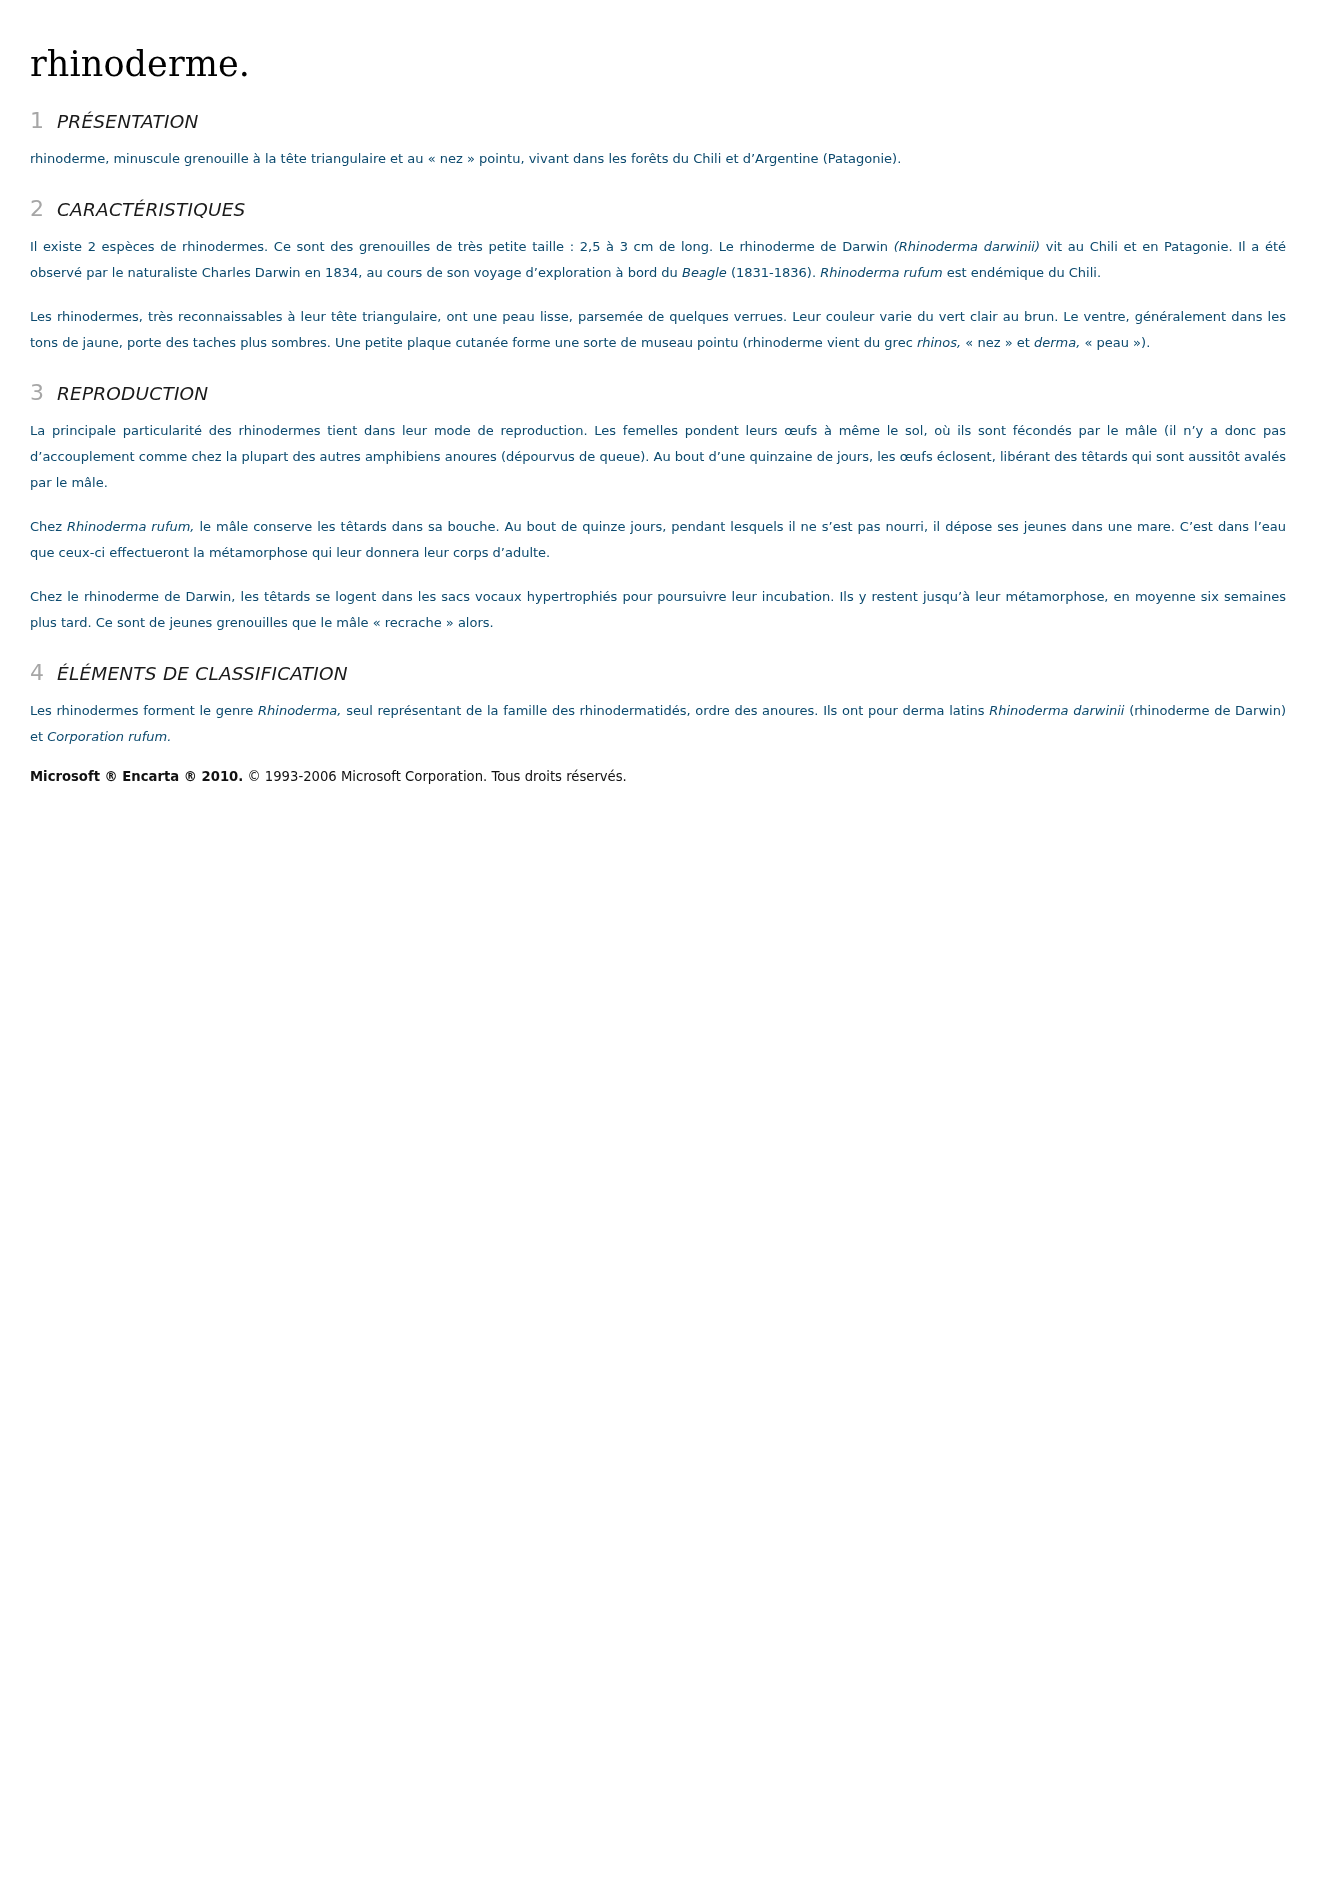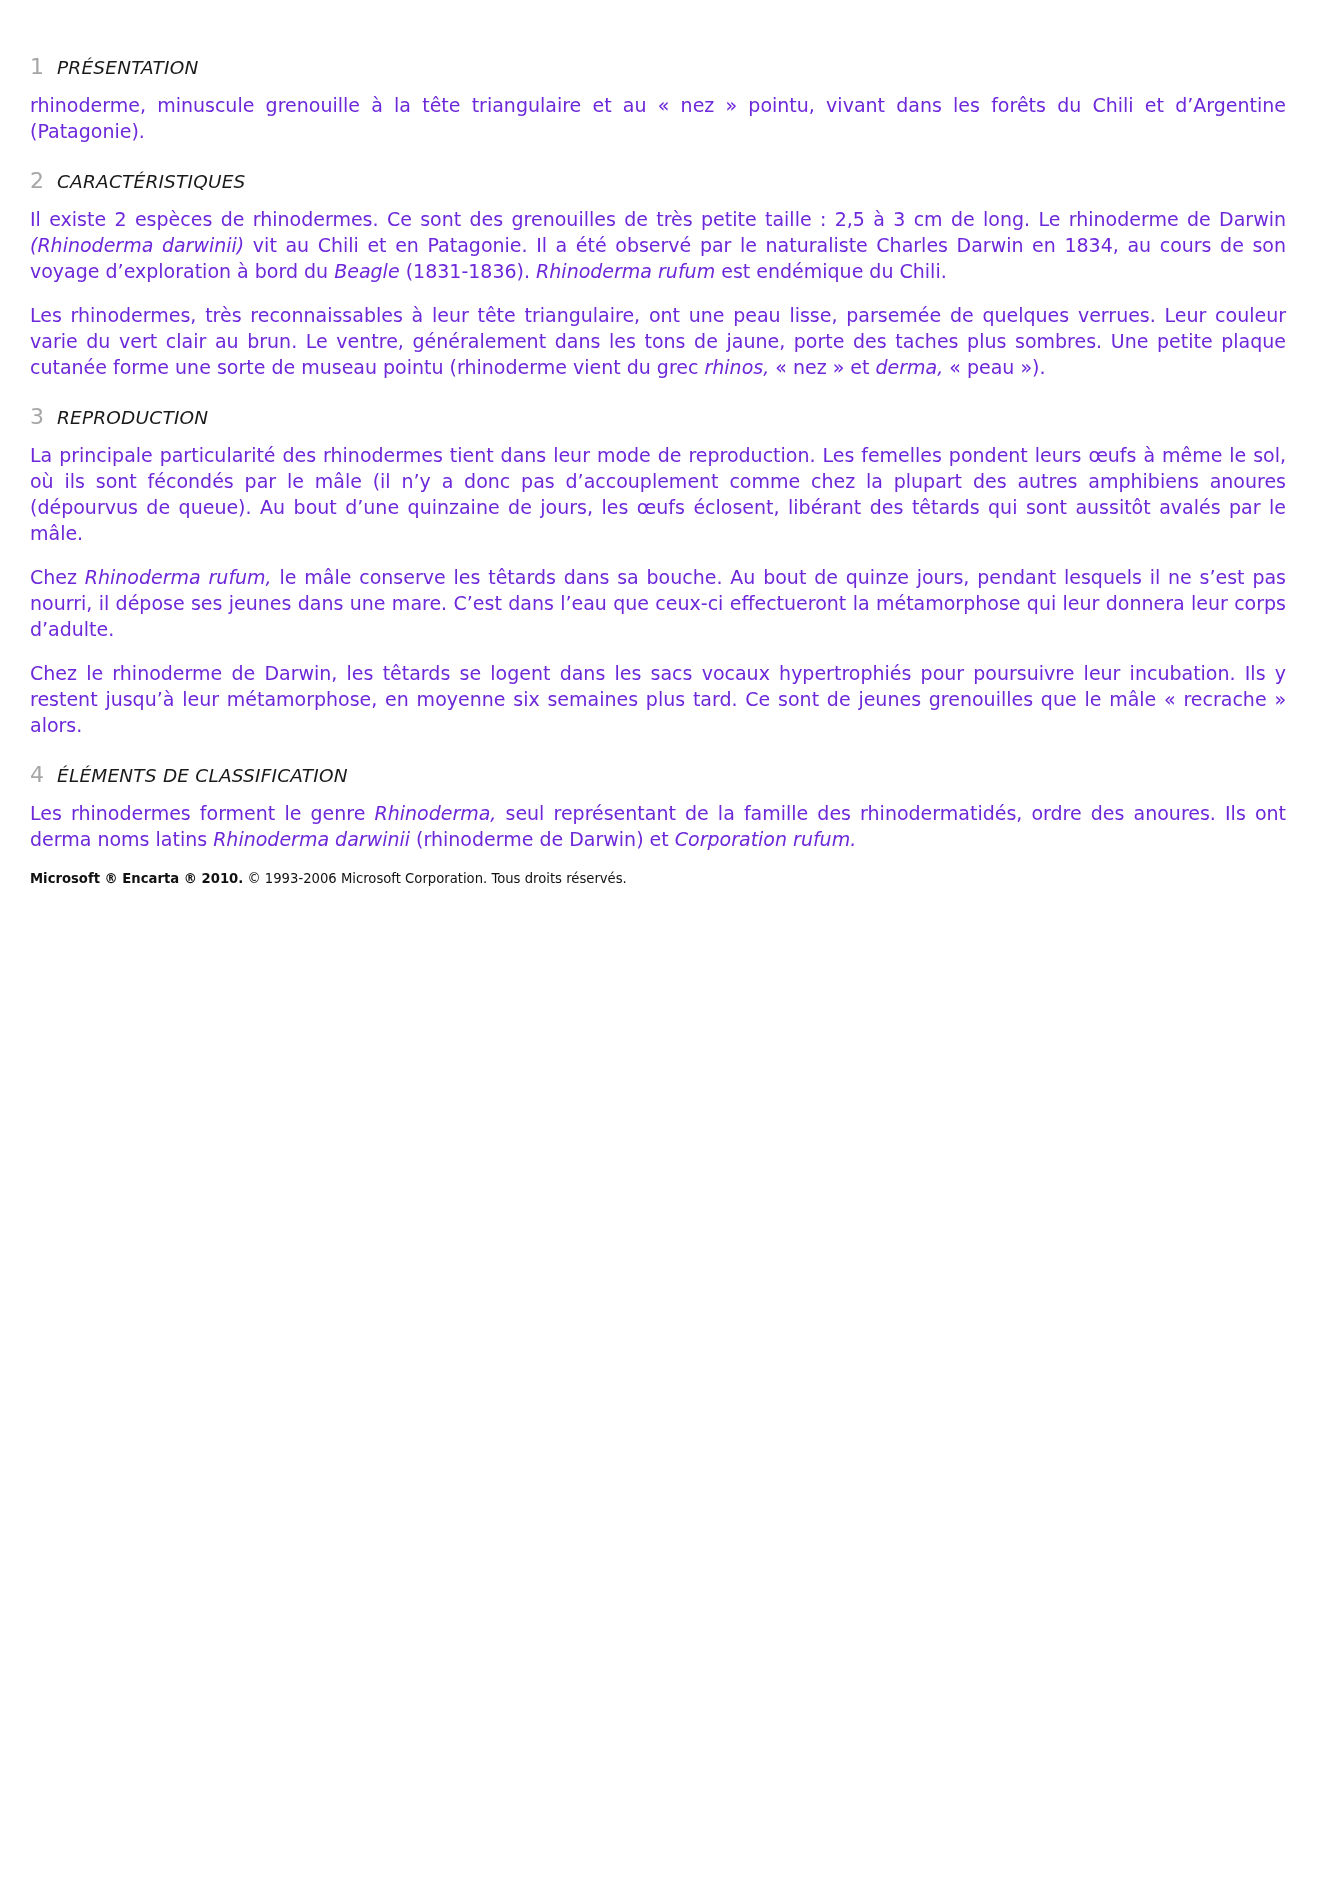--- a/index.html
+++ b/index.html
@@ -47,23 +47,23 @@
     font-family: "DejaVu Sans", sans-serif;
     font-size: 18.5px;
     font-weight: 400;
     color: #1a1a1a;
     line-height: 1;
     letter-spacing: 0.2px;
     font-style: italic;
   }
   p.body {
     font-family: "DejaVu Sans", sans-serif;
-    font-size: 19px;
+    font-size: 13px;
     line-height: 26px;
-    color: #6d28d9;
+    color: #0c4a6e;
     text-align: justify;
     margin: 0 0 18px 0;
     max-width: 1256px;
   }
   p.body:last-child { margin-bottom: 0; }
   .section-block { margin-bottom: 4px; }
   i, .it { font-style: italic; }
   b, .bd { font-weight: 700; }
   .copyright {
     font-family: "DejaVu Sans", sans-serif;
@@ -72,20 +72,21 @@
     color: #111111;
     margin: 14px 0 0 0;
     text-align: left;
   }
 </style>
 </head>
 <body>
 
 <div class="page">
 
+  <h1 class="doc-title">rhinoderme.</h1>
 
   <div id="sections-root">
       <section class="section-block">
         <div class="section-heading">
           <span class="section-num">1</span>
           <span class="section-label">PRÉSENTATION</span>
         </div>
         <p class="body"><span>rhinoderme, minuscule grenouille à la tête triangulaire et au « nez » pointu, vivant dans les forêts du Chili et d’Argentine (Patagonie).</span></p>
       </section>
       <section class="section-block">
@@ -103,19 +104,19 @@
         </div>
         <p class="body"><span>La principale particularité des rhinodermes tient dans leur mode de reproduction. Les femelles pondent leurs œufs à même le sol, où ils sont fécondés par le mâle (il n’y a donc pas d’accouplement comme chez la plupart des autres amphibiens anoures (dépourvus de queue). Au bout d’une quinzaine de jours, les œufs éclosent, libérant des têtards qui sont aussitôt avalés par le mâle.</span></p>
         <p class="body"><span>Chez </span><em class="it">Rhinoderma rufum,</em><span> le mâle conserve les têtards dans sa bouche. Au bout de quinze jours, pendant lesquels il ne s’est pas nourri, il dépose ses jeunes dans une mare. C’est dans l’eau que ceux-ci effectueront la métamorphose qui leur donnera leur corps d’adulte.</span></p>
         <p class="body"><span>Chez le rhinoderme de Darwin, les têtards se logent dans les sacs vocaux hypertrophiés pour poursuivre leur incubation. Ils y restent jusqu’à leur métamorphose, en moyenne six semaines plus tard. Ce sont de jeunes grenouilles que le mâle « recrache » alors.</span></p>
       </section>
       <section class="section-block">
         <div class="section-heading">
           <span class="section-num">4</span>
           <span class="section-label">ÉLÉMENTS DE CLASSIFICATION</span>
         </div>
-        <p class="body"><span>Les rhinodermes forment le genre </span><em class="it">Rhinoderma,</em><span> seul représentant de la famille des rhinodermatidés, ordre des anoures. Ils ont derma noms latins </span><em class="it">Rhinoderma darwinii</em><span> (rhinoderme de Darwin) et </span><em class="it">Corporation rufum.</em></p>
+        <p class="body"><span>Les rhinodermes forment le genre </span><em class="it">Rhinoderma,</em><span> seul représentant de la famille des rhinodermatidés, ordre des anoures. Ils ont pour derma latins </span><em class="it">Rhinoderma darwinii</em><span> (rhinoderme de Darwin) et </span><em class="it">Corporation rufum.</em></p>
       </section>
     </div>
 
   <p class="copyright" id="copyright-line"><strong class="bd">Microsoft ® Encarta ® 2010.</strong><span> © 1993-2006 Microsoft Corporation. Tous droits réservés.</span></p>
 
 </div>
 
 </body></html>

